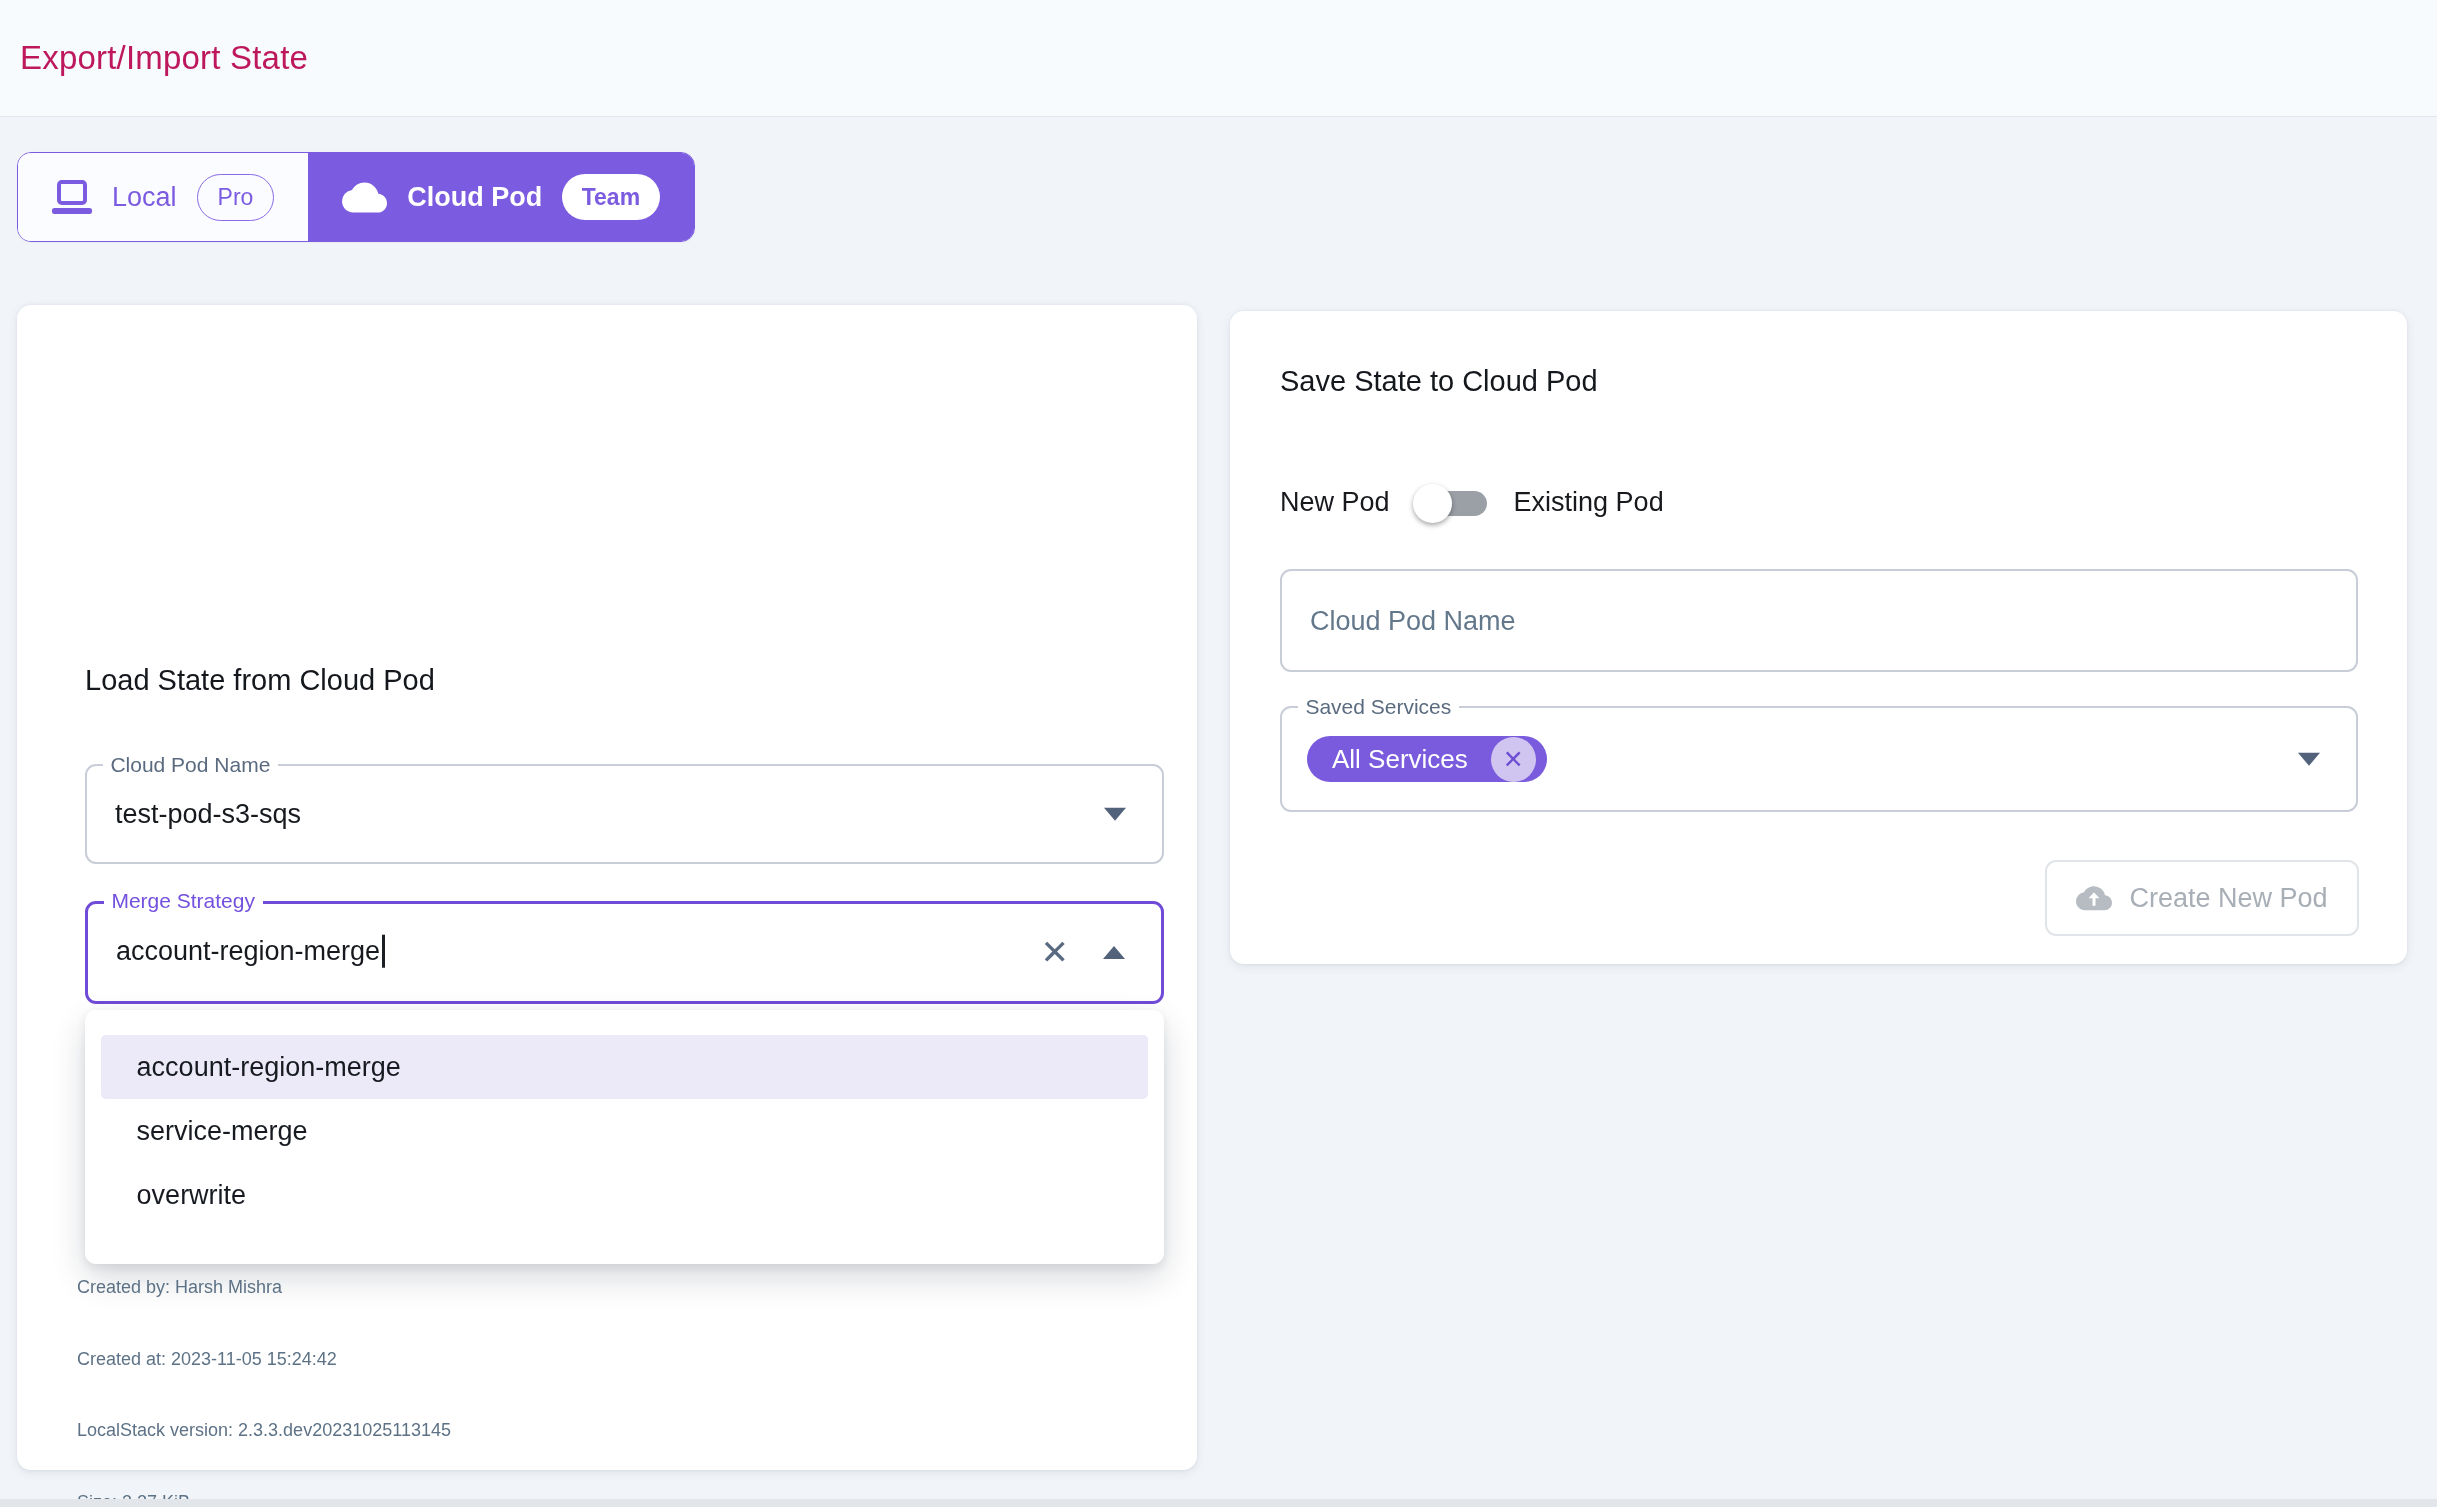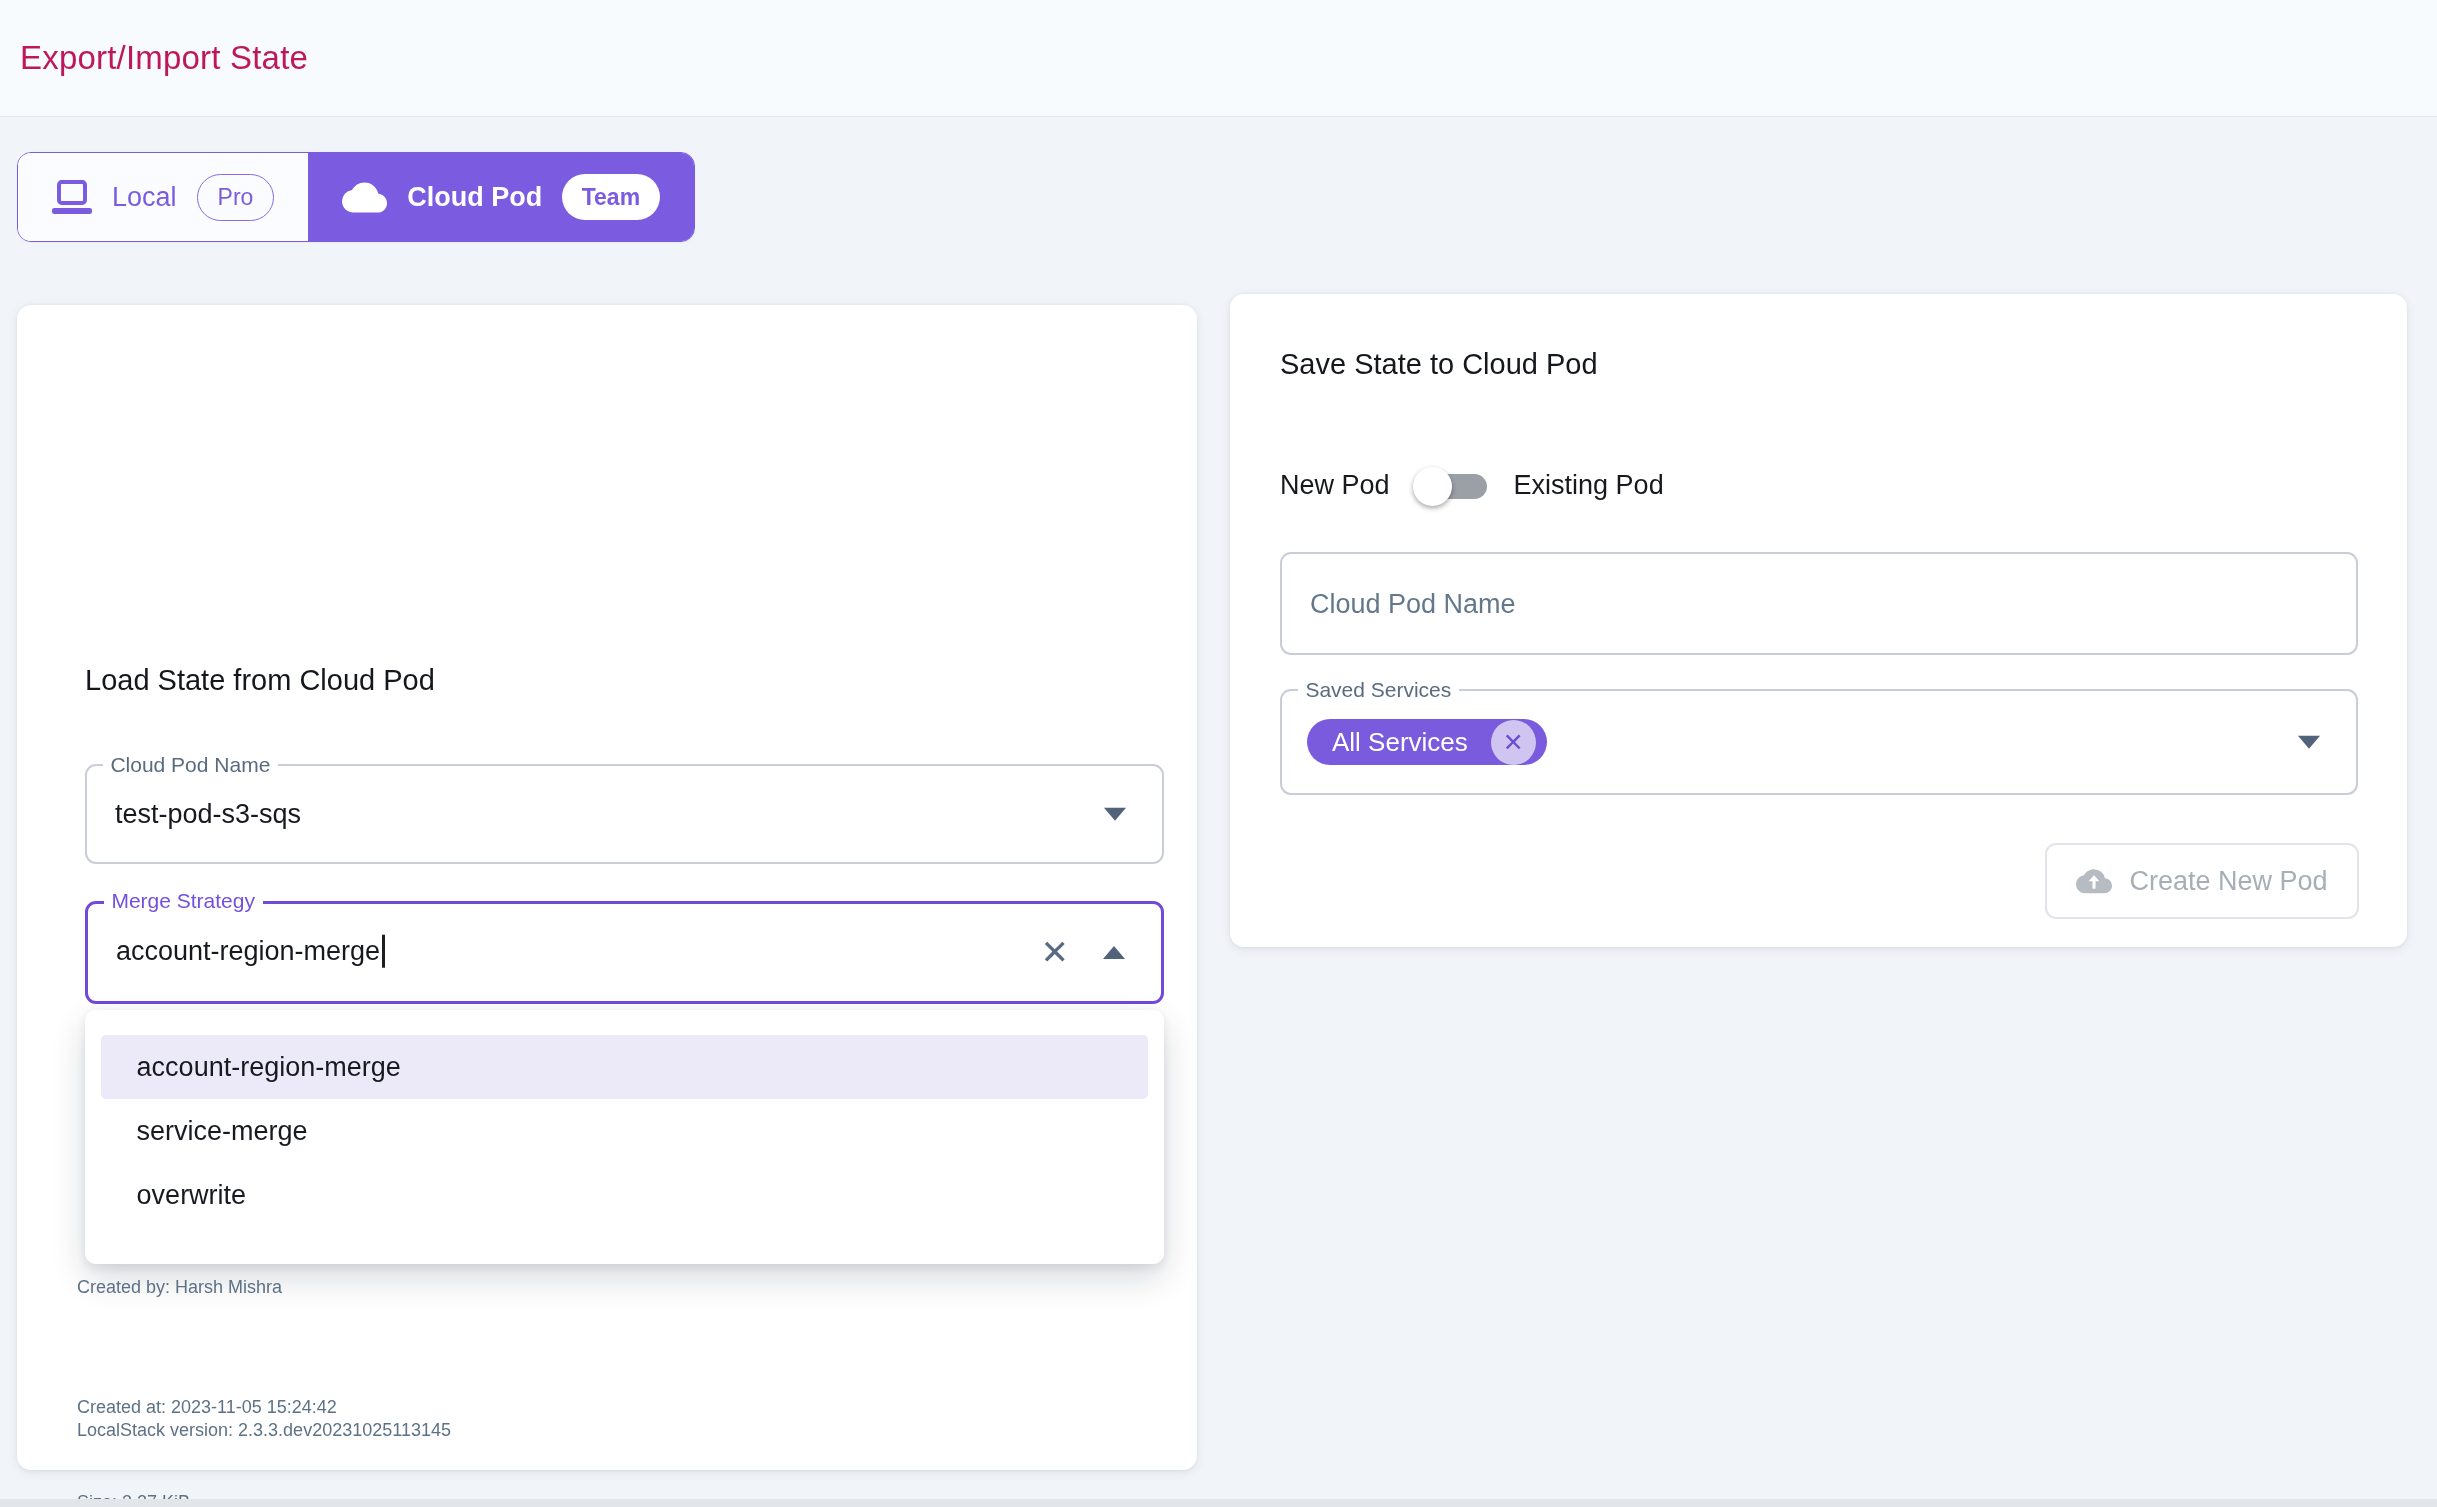--- a/index.html
+++ b/index.html
@@ -48,21 +48,21 @@
     background:#7b5be0; border-radius:2.3px;
   }
   .cloud-glyph{ width:45px; height:31px; }
 
   
   .card{
     position:absolute; background:#ffffff; border-radius:14px;
     box-shadow:0 2.3px 11px rgba(20,30,60,.07), 0 0.8px 3.1px rgba(20,30,60,.06);
   }
   .card-left{ left:17px; top:305px; width:1180px; height:1165px; }
-  .card-right{ left:1230px; top:294px; width:1177px; height:653px; }
+  .card-right{ left:1230px; top:311px; width:1177px; height:653px; }
   .card h2{ font-size:29px; font-weight:400; color:#14171c; }
   .card-left h2{ position:absolute; left:68px; top:359px; }
   .card-right h2{ position:absolute; left:50px; top:54px; }
   .card-left > *{ position:absolute; }
 
   
   .field{
     position:absolute; background:#fff; border-radius:11px;
     border:2.3px solid #c8cdd7;
   }
@@ -204,21 +204,21 @@
       <span class="caret caret-up"></span>
     </div>
 
     <div class="menu">
       <div class="option selected">account-region-merge</div>
       <div class="option">service-merge</div>
       <div class="option">overwrite</div>
     </div>
 
     <div class="meta" style="top:972px;">Created by: Harsh Mishra</div>
-    <div class="meta" style="top:1044px;margin-top:48px;">Created at: 2023-11-05 15:24:42</div>
+    <div class="meta" style="top:1044px;">Created at: 2023-11-05 15:24:42</div>
     <div class="meta" style="top:1115px;">LocalStack version: 2.3.3.dev20231025113145</div>
     <div class="meta" style="top:1187px;">Size: 3.27 KiB</div>
 
   </div>
 
   <div class="card card-right">
     <h2>Save State to Cloud Pod</h2>
 
     <div class="toggle-row">
       <span>New Pod</span>

